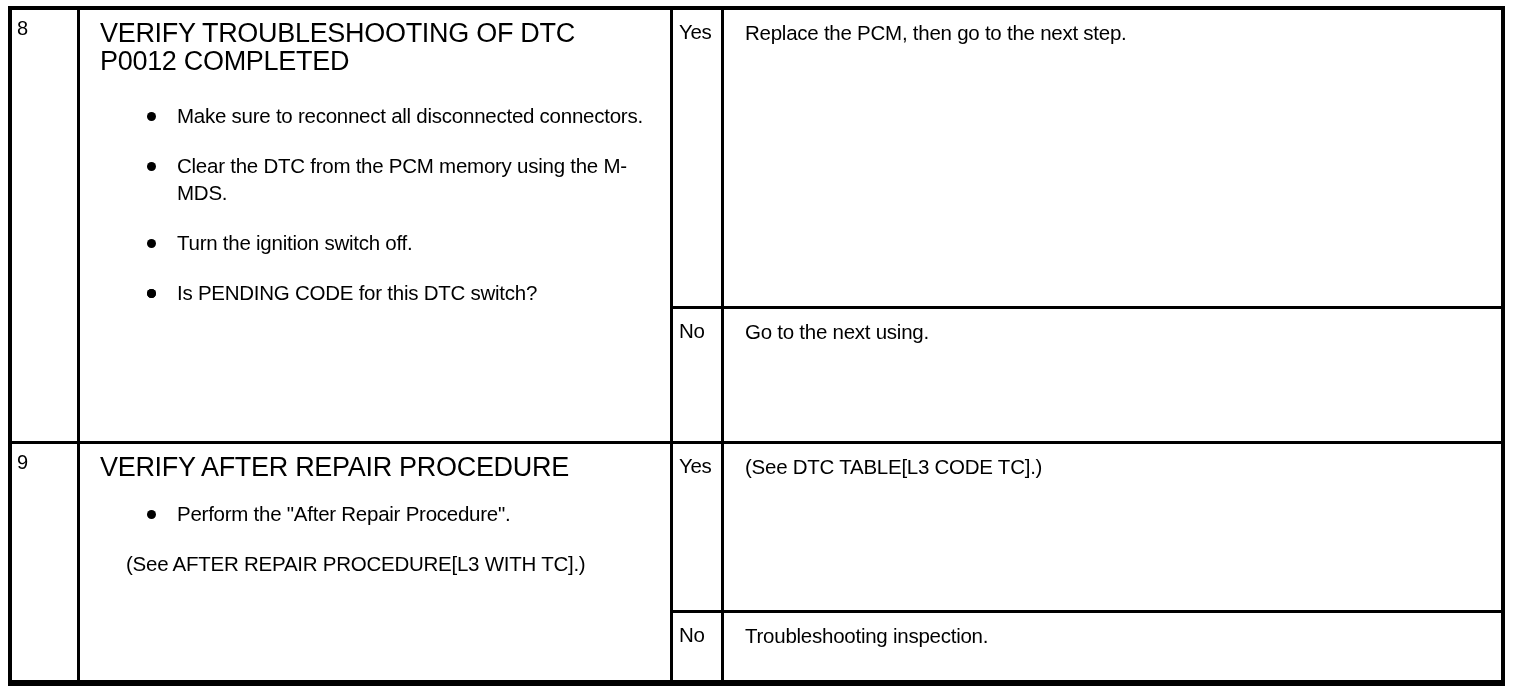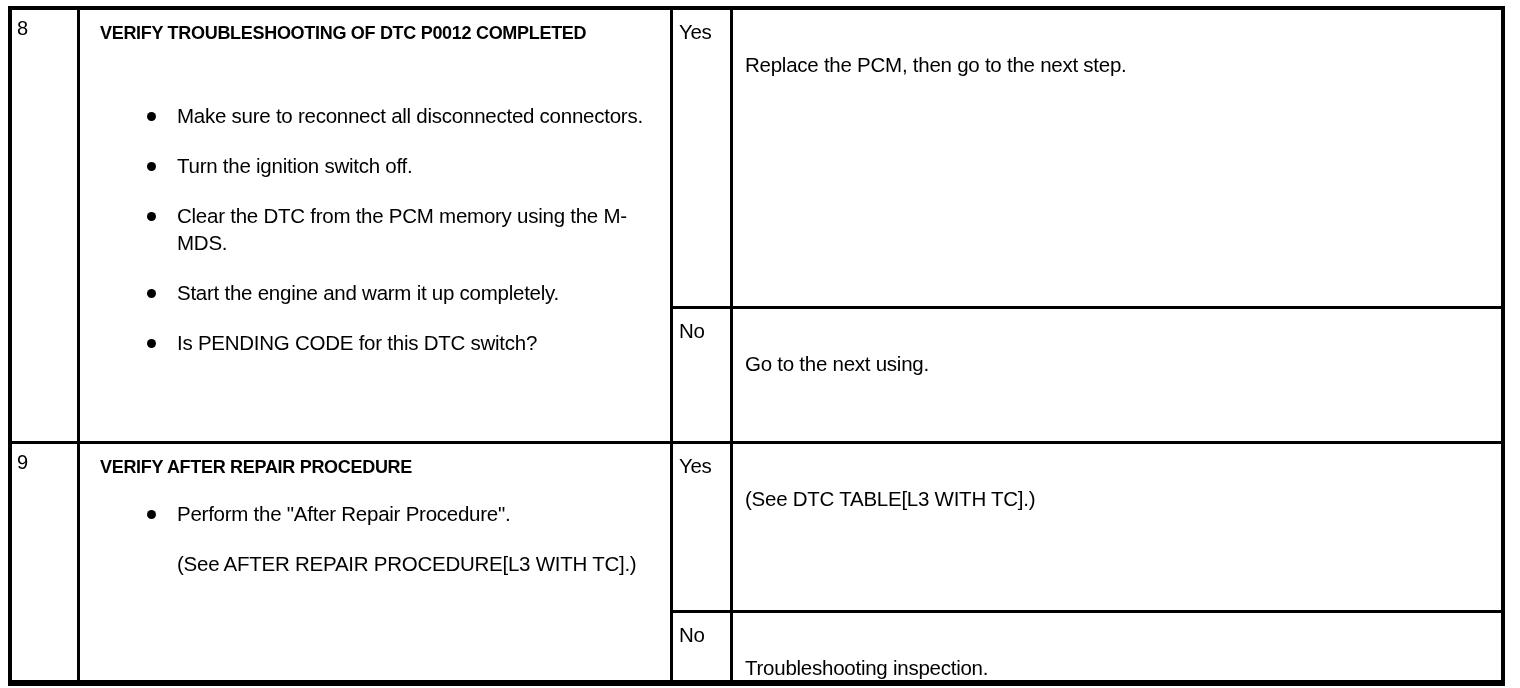--- a/index.html
+++ b/index.html
@@ -78,22 +78,22 @@
   
   .detail-inner {
     position: relative;
     padding: 0;
   }
   .detail-title {
     position: absolute;
     left: 20px;
     top: 9px;
     width: 550px;
-    font-weight: bold;
-    font-size: 18px;
+    font-weight: normal;
+    font-size: 27px;
     line-height: 28px;
     letter-spacing: -0.3px;
     font-stretch: condensed;
   }
   .bullet-list {
     position: absolute;
     left: 0;
     width: 593px;
   }
   #row-8 .bullet-list { top: 92px; }
@@ -112,21 +112,21 @@
     position: absolute;
     left: 67px;
     top: 10px;
     width: 9px;
     height: 9px;
     background: #000000;
     border-radius: 50%;
   }
   .bullet-note {
     position: relative;
-    padding-left: 97px;
+    padding-left: 46px;
     padding-right: 10px;
     margin-bottom: 23px;
     font-size: 20.5px;
     line-height: 27px;
     letter-spacing: -0.25px;
   }
 
   
   .answer-row {
     position: absolute;
@@ -135,38 +135,37 @@
     box-sizing: border-box;
   }
   #row-8 .answer-yes { top: 0; height: 299px; border-bottom: 3px solid #000000; }
   #row-8 .answer-no  { top: 299px; bottom: 0; }
   #row-9 .answer-yes { top: 0; height: 169px; border-bottom: 3px solid #000000; }
   #row-9 .answer-no  { top: 169px; bottom: 0; }
 
   .answer-label {
     position: absolute;
     left: 0; top: 0; bottom: 0;
-    width: 60px;
+    width: 51px;
     box-sizing: border-box;
     border-right: 3px solid #000000;
   }
   .answer-label span {
     position: absolute;
     left: 6px;
     top: 9px;
     font-size: 20.5px;
     line-height: 26px;
     letter-spacing: -0.3px;
   }
   .answer-body {
     position: absolute;
     left: 64px; top: 0; bottom: 0; right: 0;
     padding: 9px 8px 0 8px;
     box-sizing: border-box;
-    margin-top: 32px;
   }
   .answer-line {
     font-size: 20.5px;
     line-height: 27px;
     letter-spacing: -0.25px;
     margin-bottom: 22px;
   }
   .answer-line:last-child { margin-bottom: 0; }
 </style>
 </head>
@@ -188,31 +187,30 @@
 
           <div class="bullet-list">
 
             <div class="bullet-item">
               <span class="dot"></span>
               <span>Make sure to reconnect all disconnected connectors.</span>
             </div>
 
             <div class="bullet-item">
               <span class="dot"></span>
+              <span>Clear the DTC from the PCM memory using the M-MDS.</span>
+            </div>
+
+            <div class="bullet-item">
+              <span class="dot"></span>
               <span>Turn the ignition switch off.</span>
             </div>
 
             <div class="bullet-item">
               <span class="dot"></span>
-              <span>Clear the DTC from the PCM memory using the M-MDS.</span>
-            </div>
-
-            <div class="bullet-item">
-              <span class="dot"></span>
-              <span>Start the engine and warm it up completely.</span>
             </div>
 
             <div class="bullet-item">
               <span class="dot"></span>
               <span>Is PENDING CODE for this DTC switch?</span>
             </div>
 
           </div>
         </div>
       </div>
@@ -264,21 +262,21 @@
         </div>
       </div>
 
       <div class="col-answers">
 
         <div class="answer-row answer-yes">
           <div class="answer-label">
             <span>Yes</span>
           </div>
           <div class="answer-body">
-            <div class="answer-line">(See DTC TABLE[L3 WITH TC].)</div>
+            <div class="answer-line">(See DTC TABLE[L3 CODE TC].)</div>
           </div>
         </div>
 
         <div class="answer-row answer-no">
           <div class="answer-label">
             <span>No</span>
           </div>
           <div class="answer-body">
             <div class="answer-line">Troubleshooting inspection.</div>
           </div>

